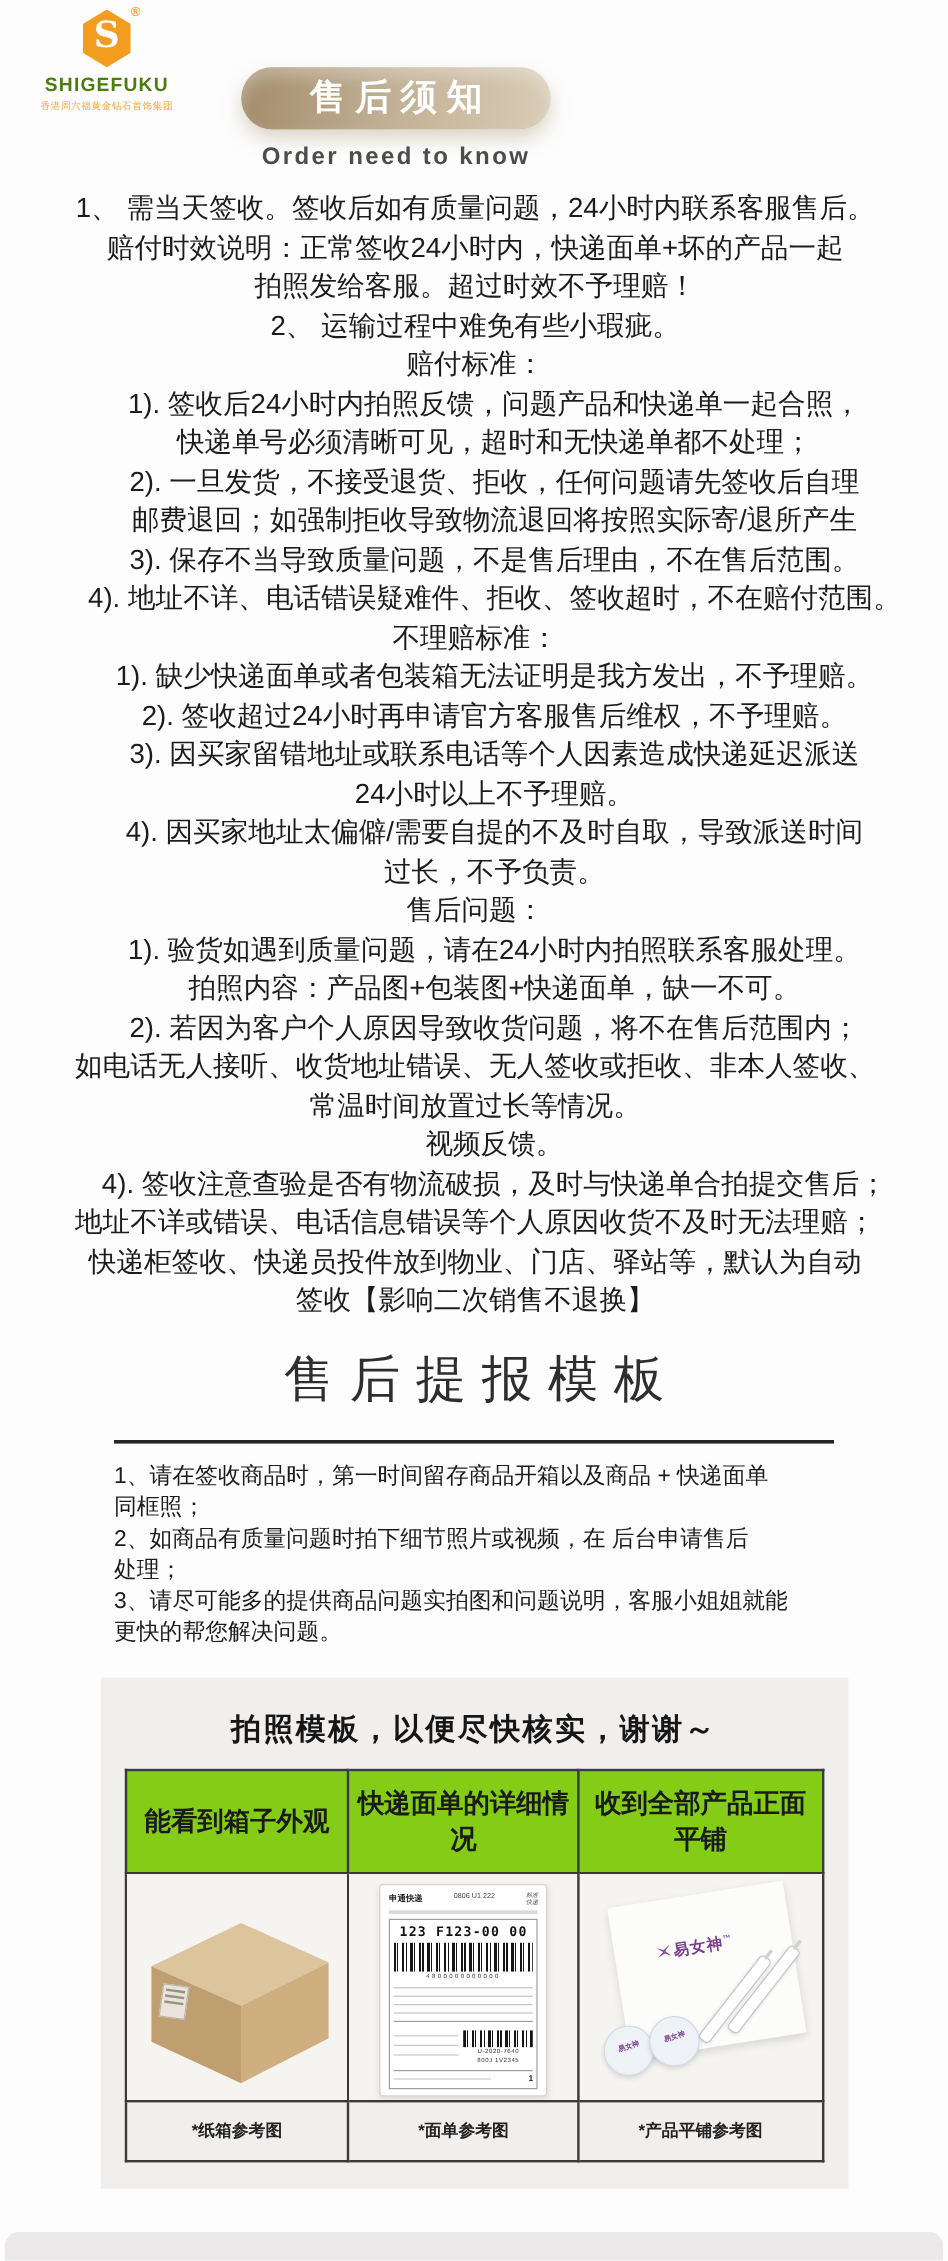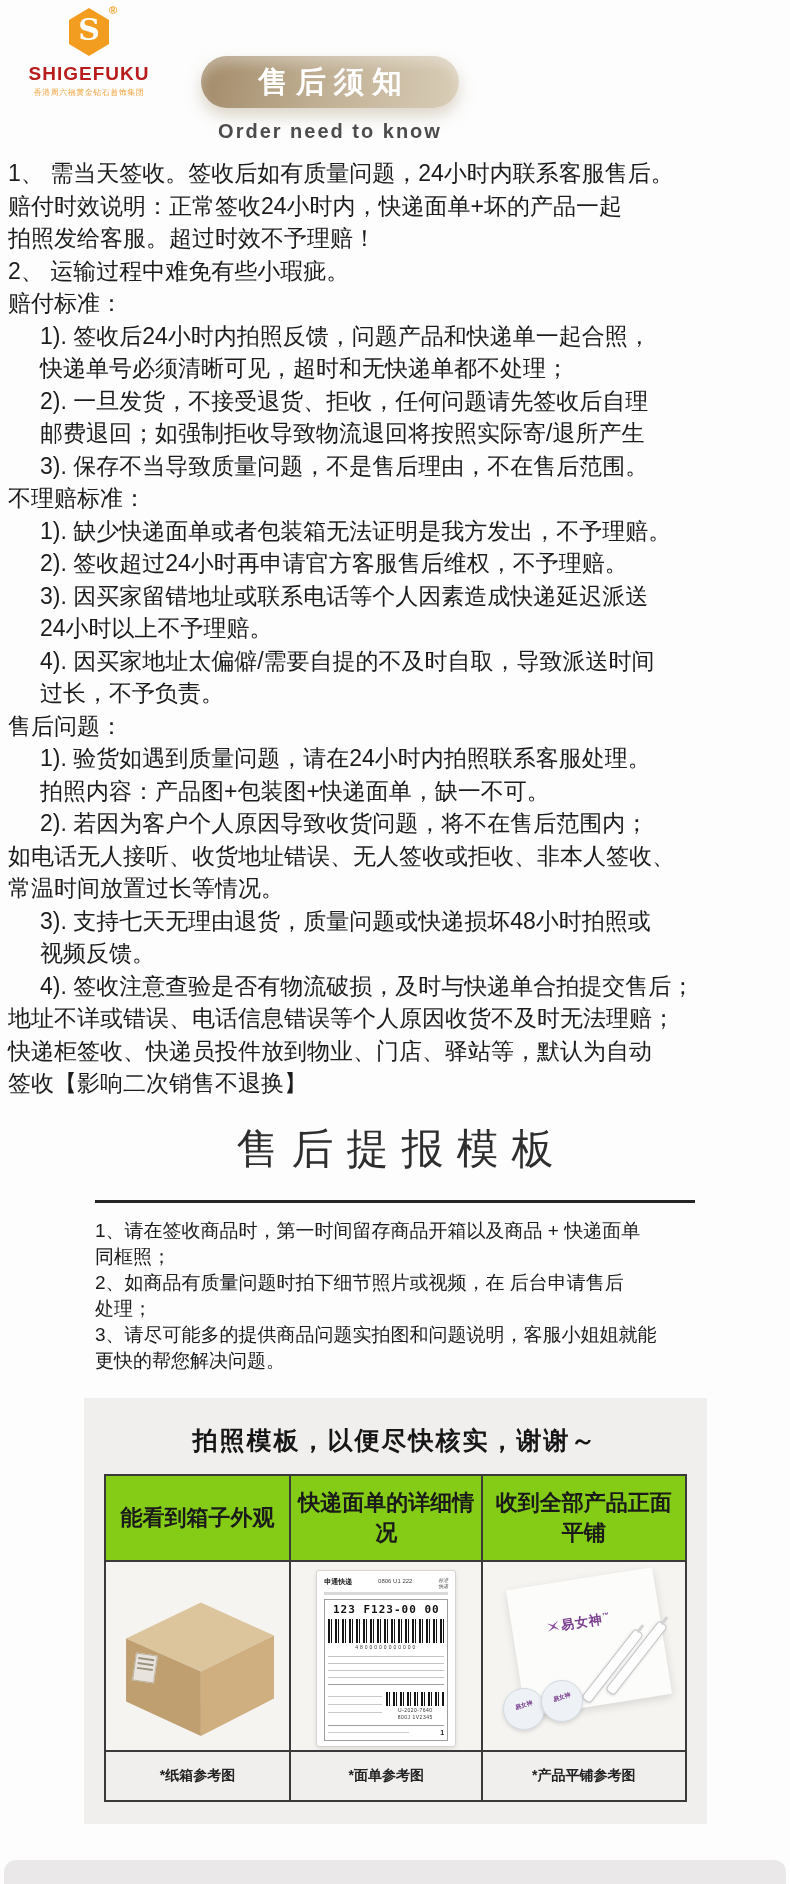--- a/index.html
+++ b/index.html
@@ -7,33 +7,33 @@
         font-family:"Liberation Sans","DejaVu Sans",sans-serif;color:#1e1e1e;}
 
   
   .logo{position:absolute;top:6px;left:14px;width:150px;text-align:center;}
   .logo-mark{position:relative;width:56px;height:54px;margin:0 auto;}
   .hex{position:absolute;left:8px;top:2px;width:40px;height:48px;background:#f39d20;
        clip-path:polygon(50% 0,100% 25%,100% 75%,50% 100%,0 75%,0 25%);}
   .hex .s-letter{position:absolute;left:0;top:4px;width:100%;text-align:center;
        color:#ffffff;font-weight:900;font-size:30px;font-family:"DejaVu Serif",serif;}
   .reg{position:absolute;right:0;top:-2px;font-size:11px;color:#f39d20;font-weight:700;}
-  .logo-name{margin-top:3px;color:#b91c1c;font-weight:700;font-size:19px;letter-spacing:1px;}
+  .logo-name{margin-top:3px;color:#4d7c0f;font-weight:700;font-size:16px;letter-spacing:1px;}
   .logo-tagline{margin-top:2px;color:#f2a541;font-size:8px;letter-spacing:.5px;}
 
   
   .banner-wrap{width:660px;padding-top:56px;text-align:center;}
   .banner-pill{display:inline-block;width:258px;height:52px;line-height:52px;border-radius:27px;
       background:linear-gradient(100deg,#a28a69 0%,#bfae92 45%,#d9cdb7 100%);
       box-shadow:0 8px 16px rgba(160,140,105,.35), inset 0 8px 12px rgba(255,255,255,.30);
       color:#ffffff;font-size:30px;font-weight:700;letter-spacing:8px;text-indent:8px;}
   .subtitle{margin-top:12px;color:#4c4c4c;font-size:20px;font-weight:700;letter-spacing:2px;}
 
   
-  .notice{margin:14px 6px 12px 8px;font-size:23px;line-height:32.5px;color:#1c1c1c;}
+  .notice{margin:14px 6px 12px 8px;font-size:23px;line-height:32.5px;color:#1c1c1c;text-align:center;}
   .nline{white-space:nowrap;}
   .nline.ind{padding-left:32px;}
 
   
   .tmpl-section{width:600px;margin:22px auto 0;text-align:center;}
   .tmpl-title{font-size:42px;font-weight:500;color:#2e2e2e;letter-spacing:13px;text-indent:13px;line-height:54px;}
   .tmpl-rule{height:3px;background:#262626;margin-top:24px;}
   .tmpl-list{margin-top:15px;text-align:left;font-size:19px;line-height:26px;color:#1c1c1c;}
   .tline{white-space:nowrap;}
 
@@ -134,34 +134,34 @@
       <div class="nline">1、 需当天签收。签收后如有质量问题，24小时内联系客服售后。</div>
       <div class="nline">赔付时效说明：正常签收24小时内，快递面单+坏的产品一起</div>
       <div class="nline">拍照发给客服。超过时效不予理赔！</div>
       <div class="nline">2、 运输过程中难免有些小瑕疵。</div>
       <div class="nline">赔付标准：</div>
       <div class="nline ind">1). 签收后24小时内拍照反馈，问题产品和快递单一起合照，</div>
       <div class="nline ind">快递单号必须清晰可见，超时和无快递单都不处理；</div>
       <div class="nline ind">2). 一旦发货，不接受退货、拒收，任何问题请先签收后自理</div>
       <div class="nline ind">邮费退回；如强制拒收导致物流退回将按照实际寄/退所产生</div>
       <div class="nline ind">3). 保存不当导致质量问题，不是售后理由，不在售后范围。</div>
+      <div class="nline ind">4). 地址不详、电话错误疑难件、拒收、签收超时，不在赔付范围。</div>
       <div class="nline">不理赔标准：</div>
       <div class="nline ind">1). 缺少快递面单或者包装箱无法证明是我方发出，不予理赔。</div>
       <div class="nline ind">2). 签收超过24小时再申请官方客服售后维权，不予理赔。</div>
       <div class="nline ind">3). 因买家留错地址或联系电话等个人因素造成快递延迟派送</div>
       <div class="nline ind">24小时以上不予理赔。</div>
       <div class="nline ind">4). 因买家地址太偏僻/需要自提的不及时自取，导致派送时间</div>
       <div class="nline ind">过长，不予负责。</div>
       <div class="nline">售后问题：</div>
       <div class="nline ind">1). 验货如遇到质量问题，请在24小时内拍照联系客服处理。</div>
       <div class="nline ind">拍照内容：产品图+包装图+快递面单，缺一不可。</div>
       <div class="nline ind">2). 若因为客户个人原因导致收货问题，将不在售后范围内；</div>
       <div class="nline">如电话无人接听、收货地址错误、无人签收或拒收、非本人签收、</div>
       <div class="nline">常温时间放置过长等情况。</div>
-      <div class="nline ind">3). 支持七天无理由退货，质量问题或快递损坏48小时拍照或</div>
       <div class="nline ind">视频反馈。</div>
       <div class="nline ind">4). 签收注意查验是否有物流破损，及时与快递单合拍提交售后；</div>
       <div class="nline">地址不详或错误、电话信息错误等个人原因收货不及时无法理赔；</div>
       <div class="nline">快递柜签收、快递员投件放到物业、门店、驿站等，默认为自动</div>
       <div class="nline">签收【影响二次销售不退换】</div>
     </div>
 
   <div class="tmpl-section">
     <div class="tmpl-title">售后提报模板</div>
     <div class="tmpl-rule"></div>

